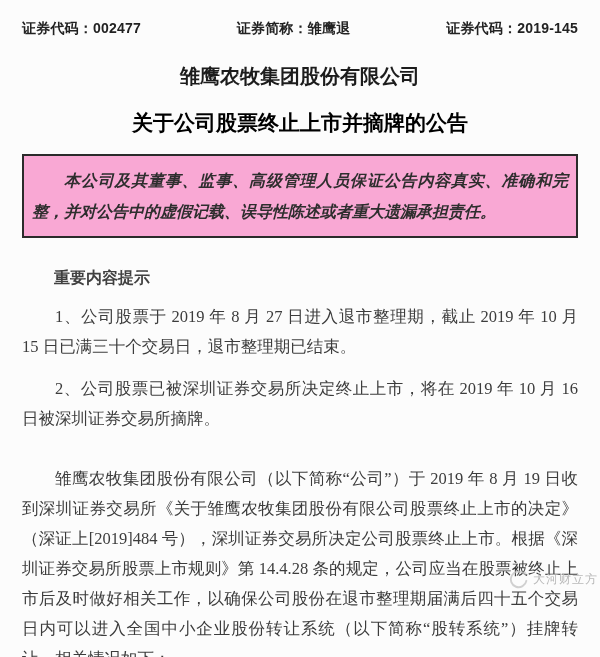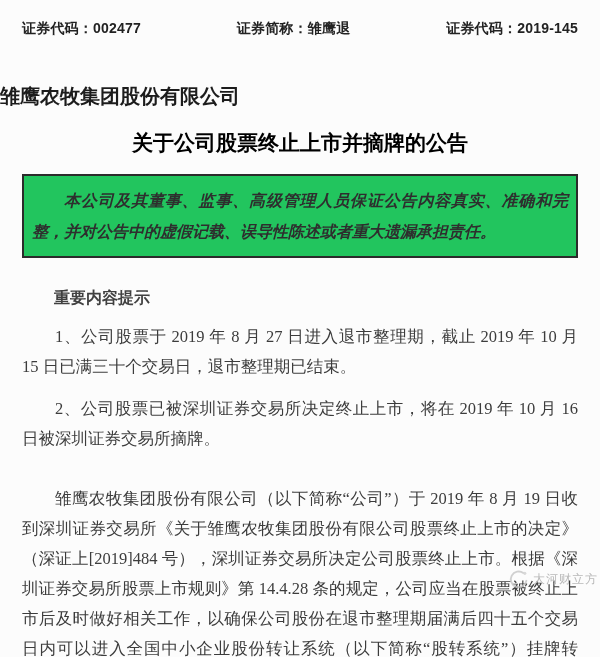--- a/index.html
+++ b/index.html
@@ -19,41 +19,42 @@
     padding: 20px 22px 0 22px;
     font-family: "Liberation Sans", sans-serif;
     font-weight: 700;
     font-size: 14px;
     color: #222222;
     letter-spacing: 0.2px;
     white-space: nowrap;
     gap: 48px;
   }
   .main-title {
-    margin: 46px 0 0 0;
+    margin: 26px 0 0 0;
+    text-align: center;
     font-family: "Liberation Sans", sans-serif;
     font-weight: 700;
     font-size: 20px;
     line-height: 24px;
     color: #1c1c1c;
   }
   .sub-title {
     margin: 22px 0 0 0;
     text-align: center;
     font-family: "Liberation Sans", sans-serif;
     font-weight: 700;
     font-size: 21px;
     line-height: 26px;
     color: #000000;
   }
   .disclaimer-box {
     margin: 18px 22px 0 22px;
     border: 2px solid #2b2b2b;
     padding: 9px 8px;
-    background: #22c55e;
+    background: #f9a8d4;
   }
   .disclaimer-text {
     margin: 0;
     font-weight: 700;
     font-style: italic;
     font-size: 16px;
     line-height: 31px;
     color: #2e2e2e;
     text-indent: 2em;
     text-align: justify;

